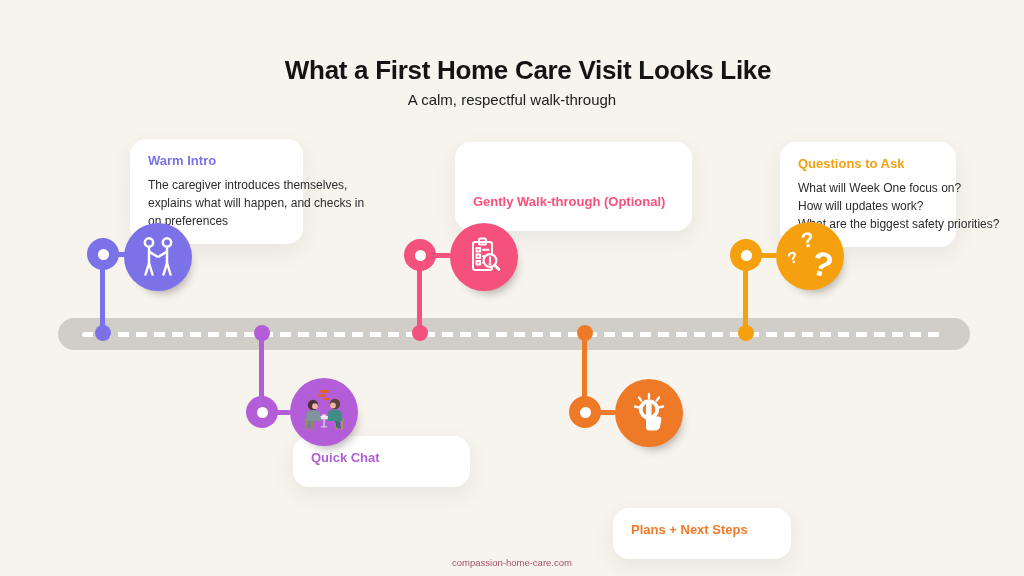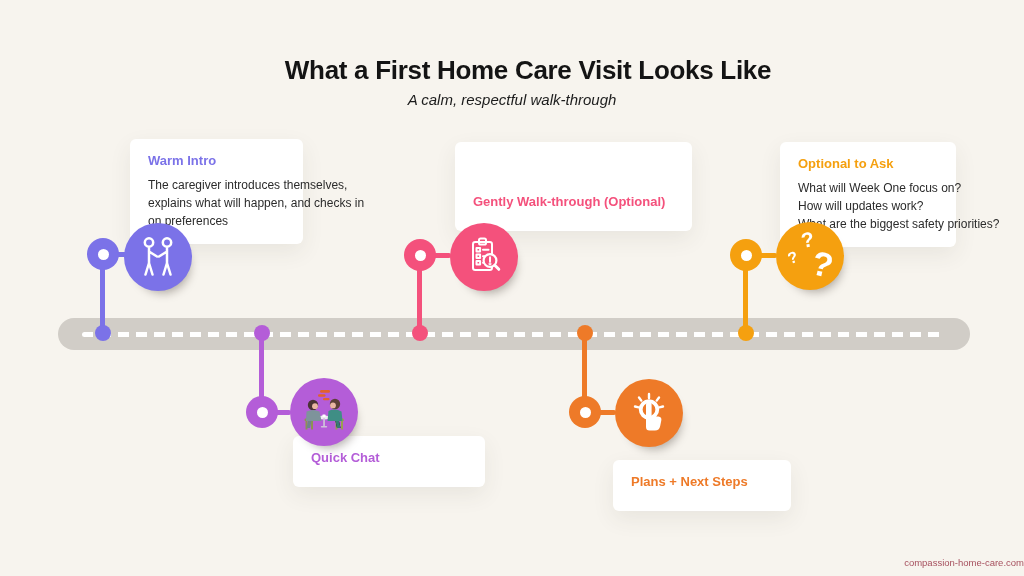--- a/index.html
+++ b/index.html
@@ -13,37 +13,37 @@
   .canvas { position:absolute; inset:0; }
 
   
   .title {
     position:absolute; top:55px; left:16px; width:100%;
     text-align:center; font-size:26px; font-weight:bold; color:#141414;
     letter-spacing:-0.3px;
   }
   .subtitle {
     position:absolute; top:91px; left:0; width:100%;
-    text-align:center; font-size:15px; font-style:italic; color:#1c1c1c;
+    text-align:center; font-size:15px; color:#1c1c1c;
   }
 
   
   .timeline-bar {
     position:absolute; left:58px; top:318px; width:912px; height:32px;
     background:#d1cdc7; border-radius:16px; z-index:0;
   }
   .timeline-dashes {
     position:absolute; left:24px; right:28px; top:13.5px; height:5px;
     border-radius:3px;
     background:repeating-linear-gradient(90deg,#ffffff 0 11px,transparent 11px 18px);
   }
 
   
   .card {
-    position:absolute; background:#ffffff; border-radius:6px;
+    position:absolute; background:#ffffff; border-radius:16px;
     padding:14px 18px; box-shadow:0 8px 22px rgba(70,60,45,.08); z-index:2;
   }
   .card-title { font-size:13px; font-weight:bold; margin-bottom:8px; }
   .card-body  { font-size:12px; line-height:1.5; color:#2b2b2b; white-space:pre; }
 
   .vline { position:absolute; width:5px; z-index:1; border-radius:2px; }
   .hline { position:absolute; height:5px; z-index:1; border-radius:2px; }
   .ring  { position:absolute; width:32px; height:32px; border-radius:50%; z-index:2; }
   .ring i { position:absolute; left:10.5px; top:10.5px; width:11px; height:11px;
             background:#fff; border-radius:50%; display:block; }
@@ -58,39 +58,39 @@
   .s1 { color:#7b72e8; }
   .s1 .card { left:130px; top:139px; width:173px; }
   .s1 .card-title { color:#7b72e8; }
   .s1 .ring { left:87px; top:238px; background:#7b72e8; }
   .s1 .vline { left:100px; top:254px; height:80px; background:#7b72e8; }
   .s1 .hline { left:116px; top:251.5px; width:14px; background:#7b72e8; }
   .s1 .dot { left:95px; top:325px; background:#7b72e8; }
   .s1 .icon-circle { left:124px; top:223px; background:#7b72e8; }
 
   
-  .s2 .card { left:293px; top:436px; width:192px; }
+  .s2 .card { left:293px; top:436px; width:177px; }
   .s2 .card-title { color:#b45dd8; }
   .s2 .dot { left:254px; top:325px; background:#b45dd8; }
   .s2 .vline { left:259px; top:333px; height:80px; background:#b45dd8; }
   .s2 .ring { left:246px; top:396px; background:#b45dd8; }
   .s2 .hline { left:275px; top:409.5px; width:16px; background:#b45dd8; }
   .s2 .icon-circle { left:290px; top:378px; background:#b45dd8; }
 
   
   .s3 .card { left:455px; top:142px; width:237px; }
   .s3 .card-title { color:#f4517c;margin-top:38px; }
   .s3 .ring { left:404px; top:239px; background:#f4517c; }
   .s3 .vline { left:417px; top:255px; height:79px; background:#f4517c; }
   .s3 .hline { left:433px; top:252.5px; width:18px; background:#f4517c; }
   .s3 .dot { left:412px; top:325px; background:#f4517c; }
   .s3 .icon-circle { left:450px; top:223px; background:#f4517c; }
 
   
-  .s4 .card { left:613px; top:412px; width:178px;margin-top:48px; }
+  .s4 .card { left:613px; top:460px; width:178px;margin-top:48px; }
   .s4 .card-title { color:#ee7a28; }
   .s4 .dot { left:577px; top:325px; background:#ee7a28; }
   .s4 .vline { left:582px; top:333px; height:80px; background:#ee7a28; }
   .s4 .ring { left:569px; top:396px; background:#ee7a28; }
   .s4 .hline { left:598px; top:409.5px; width:18px; background:#ee7a28; }
   .s4 .icon-circle { left:615px; top:379px; background:#ee7a28; }
 
   
   .s5 .card { left:780px; top:142px; width:176px; }
   .s5 .card-title { color:#f5a00f; }
@@ -101,21 +101,21 @@
   .s5 .icon-circle { left:776px; top:222px; background:#f5a00f; }
 
   
   .qm { position:absolute; color:#fff; font-weight:bold; line-height:1; }
   .qm-big   { font-size:34px; right:11px; bottom:9px;  transform:rotate(14deg); }
   .qm-med   { font-size:21px; left:25px;  top:7px;     transform:rotate(-10deg); }
   .qm-small { font-size:16px; left:12px;  top:28px;    transform:rotate(-18deg); }
 
   .footer {
     position:absolute; left:0; top:557px; width:100%;
-    text-align:right; font-size:9.5px; color:#a6505e;
+    text-align:center; font-size:9.5px; color:#a6505e;
   }
 </style>
 </head>
 <body>
 
 <div class="canvas">
 
   <div class="title">What a First Home Care Visit Looks Like</div>
   <div class="subtitle">A calm, respectful walk-through</div>
 
@@ -244,21 +244,21 @@
     <div class="ring">
         <i></i>
       </div>
     <div class="dot"></div>
     <div class="icon-circle">
       <span class="qm qm-big">?</span>
       <span class="qm qm-med">?</span>
       <span class="qm qm-small">?</span>
     </div>
     <div class="card">
-      <div class="card-title">Optional to Ask</div>
+      <div class="card-title">Questions to Ask</div>
       <div class="card-body">What will Week One focus on?
 How will updates work?
 What are the biggest safety priorities?</div>
     </div>
   </div>
 
   <div class="footer">compassion-home-care.com</div>
 
 </div>
 

